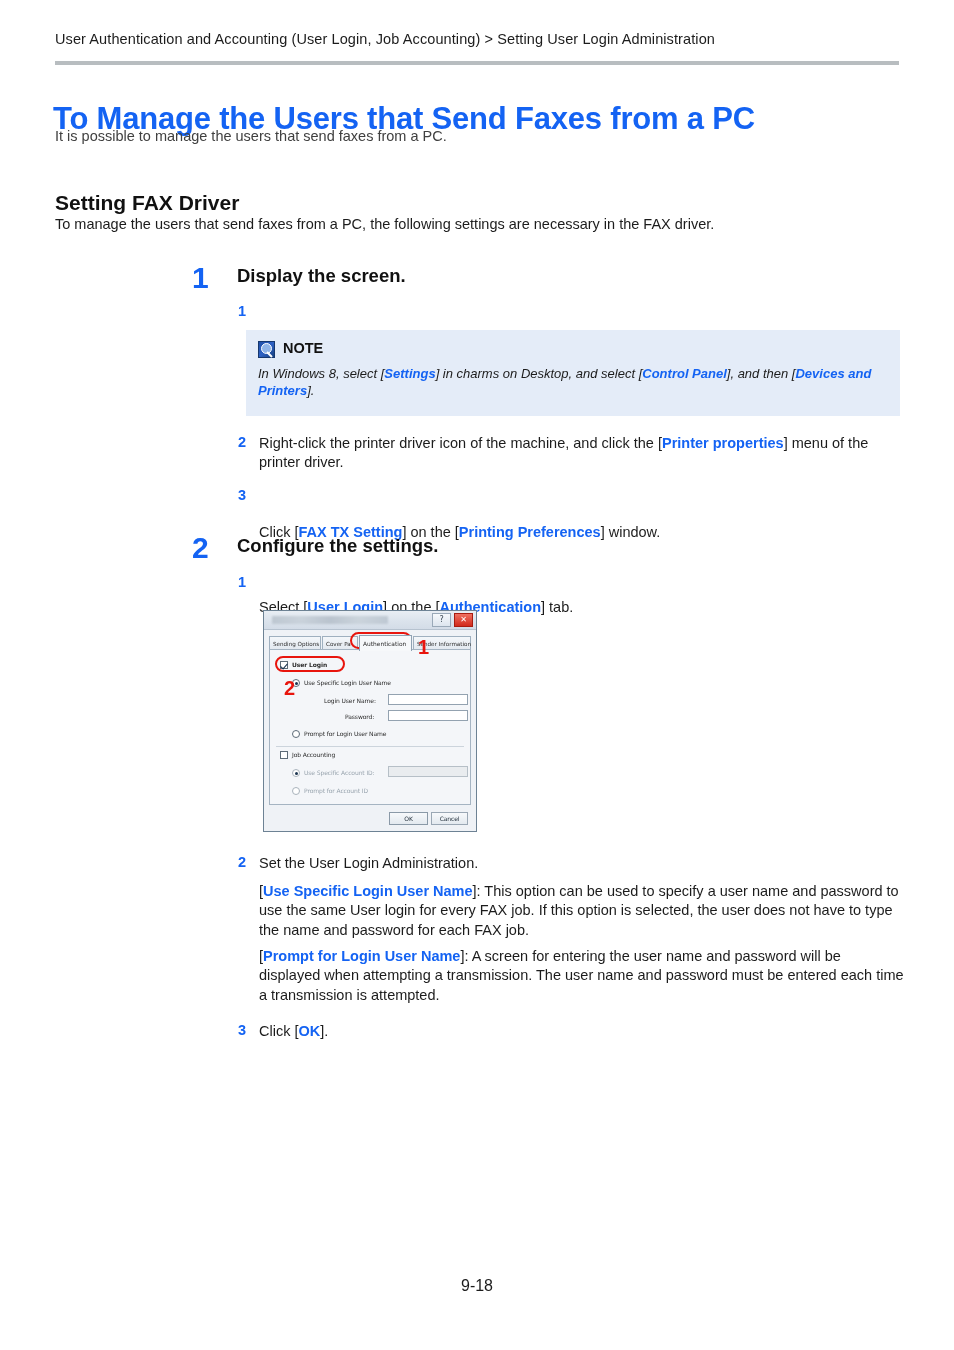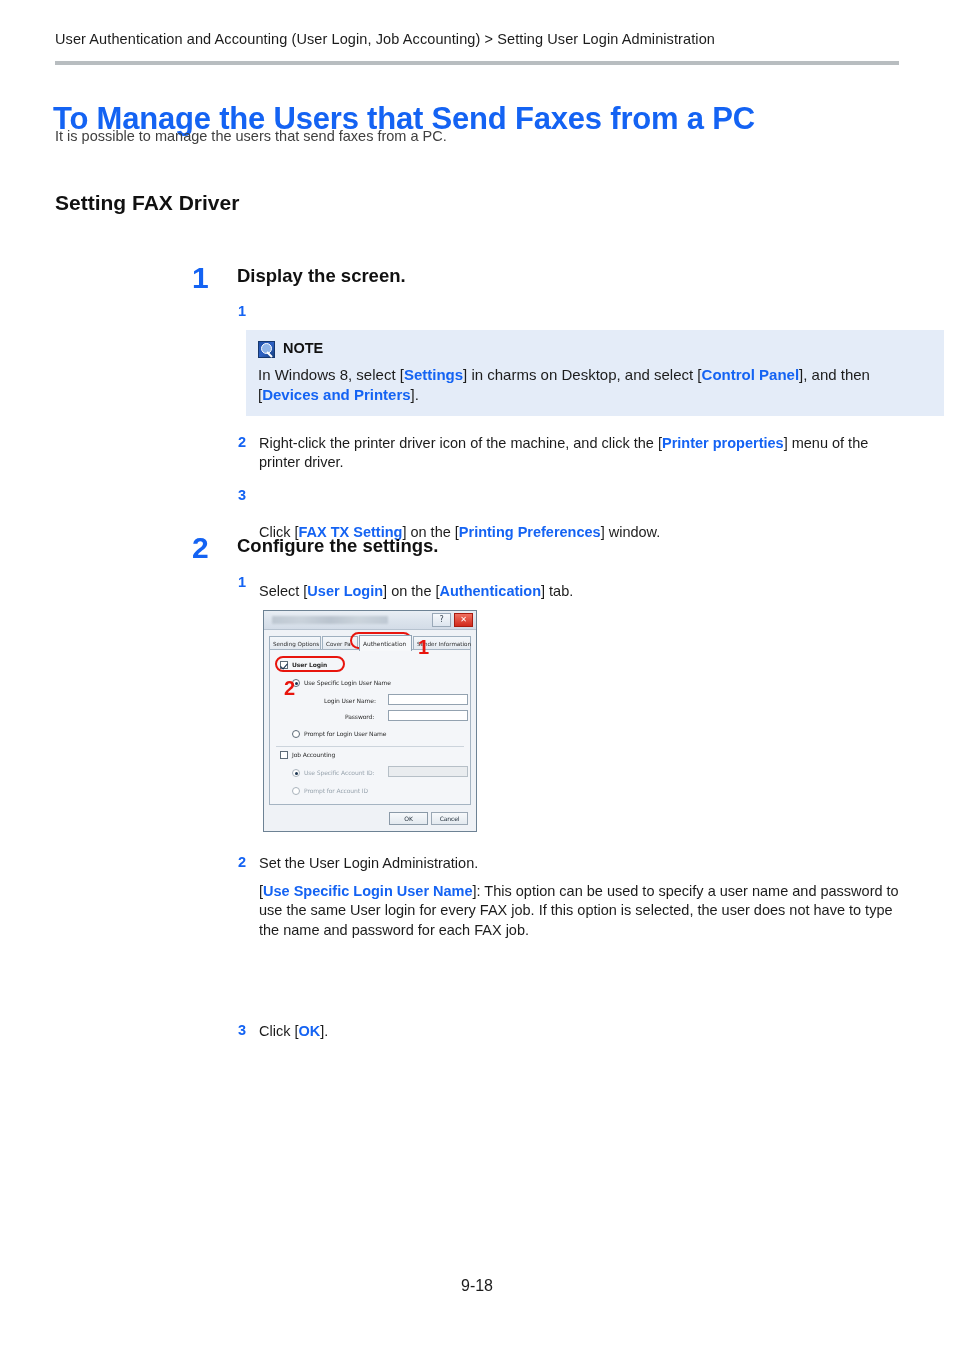--- a/index.html
+++ b/index.html
@@ -100,21 +100,20 @@
   }
   .lk { color: #1463f3; font-weight: bold; }
   
   .notebox {
     position: absolute;
     left: 246px;
     top: 330px;
     width: 654px;
     height: 86px;
     background: #e4ecf8;
-    padding-left: 44px;
   }
   .note-icon {
     position: absolute;
     left: 12px;
     top: 11px;
     width: 17px;
     height: 17px;
     background: linear-gradient(135deg,#1f4fa8 0%, #2f62c4 50%, #17407f 100%);
     border: 1px solid #16386e;
     box-sizing: border-box;
@@ -145,23 +144,24 @@
     top: 10px;
     font-size: 14.5px;
     font-weight: bold;
     color: #111;
   }
   .note-body {
     position: absolute;
     left: 12px;
     top: 35px;
     width: 630px;
-    font-size: 15px;
+    font-size: 13px;
     color: #1c1c1c;
     line-height: 1.34;
+    font-style: italic;
   }
   
   .dialog {
     position: absolute;
     left: 263px;
     top: 610px;
     width: 214px;
     height: 222px;
     background: #eef1f5;
     border: 1px solid #6d8294;
@@ -344,20 +344,21 @@
 
 <div class="page">
 
   <div class="breadcrumb">User Authentication and Accounting (User Login, Job Accounting) &gt; Setting User Login Administration</div>
   <div class="rule"></div>
 
   <h1 class="h1">To Manage the Users that Send Faxes from a PC</h1>
   <div class="intro">It is possible to manage the users that send faxes from a PC.</div>
 
   <h2 class="h2">Setting FAX Driver</h2>
+  <div class="h2sub">To manage the users that send faxes from a PC, the following settings are necessary in the FAX driver.</div>
 
   <div class="stepnum" style="left:192px; top:263px;">1</div>
   <div class="steptitle" style="left:237px; top:265px;">Display the screen.</div>
 
   <div class="subnum" style="left:238px; top:303px;">1</div>
 
   <div class="notebox">
     <div class="note-icon">
       <div class="glass"></div>
       <div class="handle"></div>
@@ -369,21 +370,21 @@
   <div class="subnum" style="left:238px; top:434px;">2</div>
   <div class="sub" style="left:259px; top:434px; width:645px;"><span>Right-click the printer driver icon of the machine, and click the [</span><span class="lk">Printer properties</span><span>] menu of the printer driver.</span></div>
 
   <div class="subnum" style="left:238px; top:487px;">3</div>
   <div class="sub" style="left:259px; top:487px; width:645px;margin-top:36px;"><span>Click [</span><span class="lk">FAX TX Setting</span><span>] on the [</span><span class="lk">Printing Preferences</span><span>] window.</span></div>
 
   <div class="stepnum" style="left:192px; top:533px;">2</div>
   <div class="steptitle" style="left:237px; top:535px;">Configure the settings.</div>
 
   <div class="subnum" style="left:238px; top:574px;">1</div>
-  <div class="sub" style="left:259px; top:582px; width:645px;"><span>Select [</span><span class="lk">User Login</span><span>] on the [</span><span class="lk">Authentication</span><span>] tab.</span></div>
+  <div class="sub" style="left:259px; top:598px; width:645px;"><span>Select [</span><span class="lk">User Login</span><span>] on the [</span><span class="lk">Authentication</span><span>] tab.</span></div>
 
   <div class="dialog">
     <div class="dlg-titlebar">
       <div class="dlg-title-blur"></div>
       <div class="dlg-btn help">?</div>
       <div class="dlg-btn close">✕</div>
     </div>
     <div class="dlg-body">
 
       <div class="tabstrip">
@@ -432,18 +433,19 @@
   </div>
 
   <div class="ann-num" style="left:418px; top:637px;">1</div>
   <div class="ann-num" style="left:284px; top:678px;">2</div>
 
   <div class="subnum" style="left:238px; top:854px;">2</div>
   <div class="sub" style="left:259px; top:882px; width:645px;"><span>[</span><span class="lk">Use Specific Login User Name</span><span>]: This option can be used to specify a user name and password to use the same User login for every FAX job. If this option is selected, the user does not have to type the name and password for each FAX job.</span></div>
 
   <div class="sub" style="left:259px; top:854px; width:645px;">Set the User Login Administration.</div>
 
+  <div class="sub" style="left:259px; top:947px; width:645px;"><span>[</span><span class="lk">Prompt for Login User Name</span><span>]: A screen for entering the user name and password will be displayed when attempting a transmission. The user name and password must be entered each time a transmission is attempted.</span></div>
 
   <div class="subnum" style="left:238px; top:1022px;">3</div>
   <div class="sub" style="left:259px; top:1022px; width:645px;"><span>Click [</span><span class="lk">OK</span><span>].</span></div>
 
   <div class="footer">9-18</div>
 </div>
 
 </body></html>

